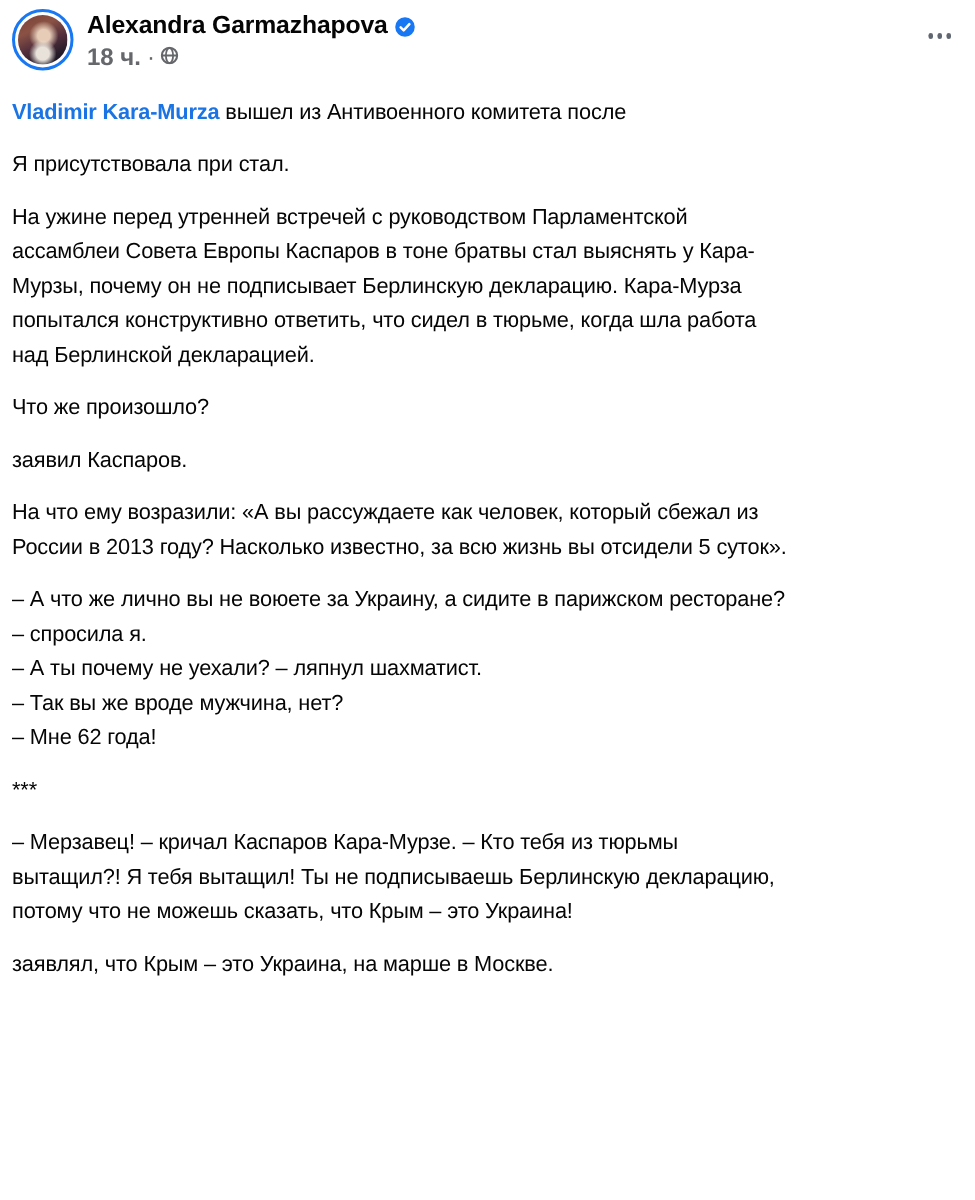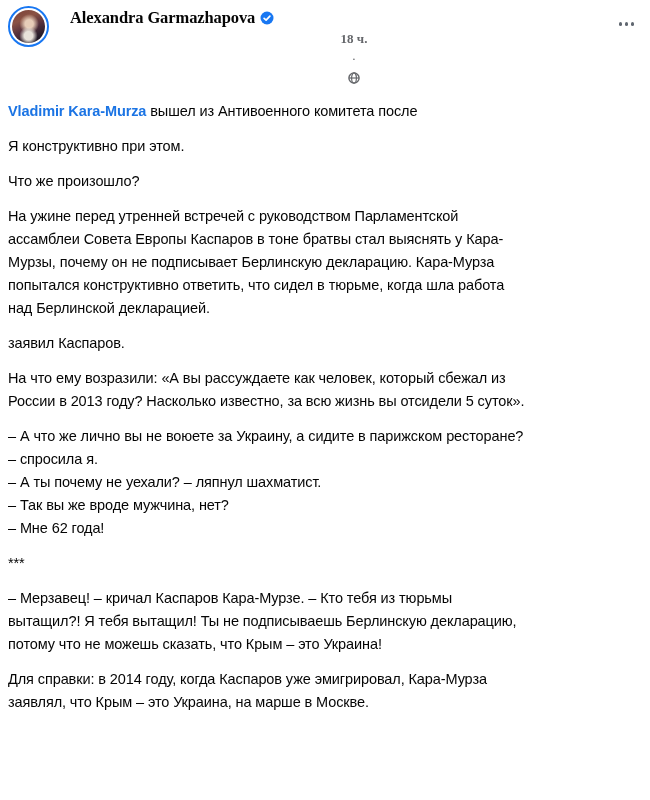--- a/index.html
+++ b/index.html
@@ -39,48 +39,45 @@
   .avatar-img {
     width: 33px;
     height: 33px;
     border-radius: 50%;
     background:
       radial-gradient(circle at 50% 78%, #e8e2da 0%, #e8e2da 14%, rgba(232,226,218,0) 30%),
       radial-gradient(circle at 52% 42%, #e7cdb8 0%, #e7cdb8 16%, rgba(231,205,184,0) 38%),
       linear-gradient(155deg, #7a4038 0%, #8a5244 30%, #54303c 55%, #251c29 80%, #151019 100%);
   }
   .header-text {
-    margin-left: 21px;
+    margin-left: 9px;
     padding-top: 2px;
     flex: 1 1 auto;
     min-width: 0;
-    font-family: Liberation Serif, serif;
   }
   .author-row {
     display: flex;
     align-items: center;
     gap: 5px;
   }
   .author-name {
     font-size: 16.5px;
     font-weight: 700;
     color: #050505;
     letter-spacing: -0.1px;
     cursor: pointer;
   }
   .verified-badge { flex: 0 0 auto; display: block; }
   .meta-row {
     display: flex;
-    align-items: center;
     gap: 4px;
     margin-top: 3px;
-    font-size: 13px;
+    font-size: 16px;
     font-weight: 600;
     color: #65676b;
-    flex-direction: column;
   }
   .meta-dot { font-weight: 400; color: #65676b; }
   .globe-icon { display: block; margin-top: 1px; }
   .more-btn {
     position: absolute;
     right: 14px;
     top: 16px;
     display: flex;
     gap: 2.5px;
     align-items: center;
@@ -152,36 +149,36 @@
     </div>
   </div>
 
   <div class="post-body">
 
     <div class="para">
       <div class="line"><a class="mention">Vladimir Kara-Murza</a><span> вышел из Антивоенного комитета после</span></div>
     </div>
 
     <div class="para">
-      <div class="line">Я конструктивно при этом.</div>
-    </div>
-
-    <div class="para">
-      <div class="line">Что же произошло?</div>
+      <div class="line">Я присутствовала при стал.</div>
     </div>
 
     <div class="para">
       <div class="line">На ужине перед утренней встречей с руководством Парламентской</div>
       <div class="line">ассамблеи Совета Европы Каспаров в тоне братвы стал выяснять у Кара-</div>
       <div class="line">Мурзы, почему он не подписывает Берлинскую декларацию. Кара-Мурза</div>
       <div class="line">попытался конструктивно ответить, что сидел в тюрьме, когда шла работа</div>
       <div class="line">над Берлинской декларацией.</div>
     </div>
 
     <div class="para">
+      <div class="line">Что же произошло?</div>
+    </div>
+
+    <div class="para">
       <div class="line">заявил Каспаров.</div>
     </div>
 
     <div class="para">
       <div class="line">На что ему возразили: «А вы рассуждаете как человек, который сбежал из</div>
       <div class="line">России в 2013 году? Насколько известно, за всю жизнь вы отсидели 5 суток».</div>
     </div>
 
 
     <div class="para">
@@ -196,18 +193,17 @@
       <div class="line">***</div>
     </div>
 
     <div class="para">
       <div class="line">– Мерзавец! – кричал Каспаров Кара-Мурзе. – Кто тебя из тюрьмы</div>
       <div class="line">вытащил?! Я тебя вытащил! Ты не подписываешь Берлинскую декларацию,</div>
       <div class="line">потому что не можешь сказать, что Крым – это Украина!</div>
     </div>
 
     <div class="para">
-      <div class="line">Для справки: в 2014 году, когда Каспаров уже эмигрировал, Кара-Мурза</div>
       <div class="line">заявлял, что Крым – это Украина, на марше в Москве.</div>
     </div>
 
   </div>
 </div>
 
 </body></html>

